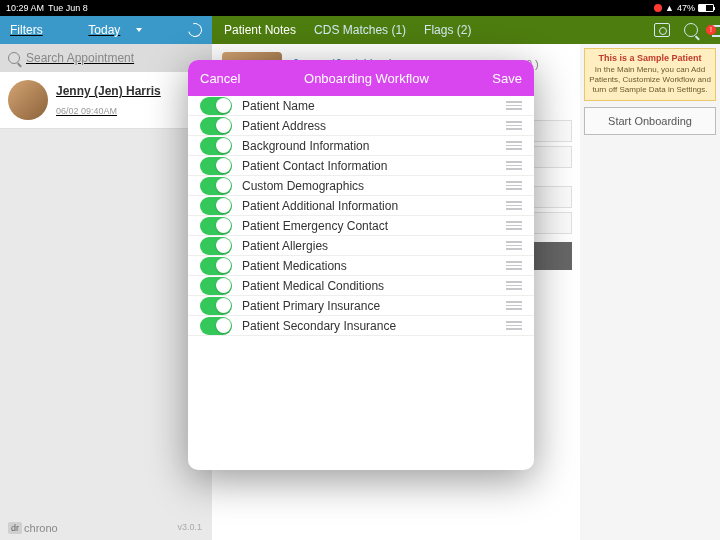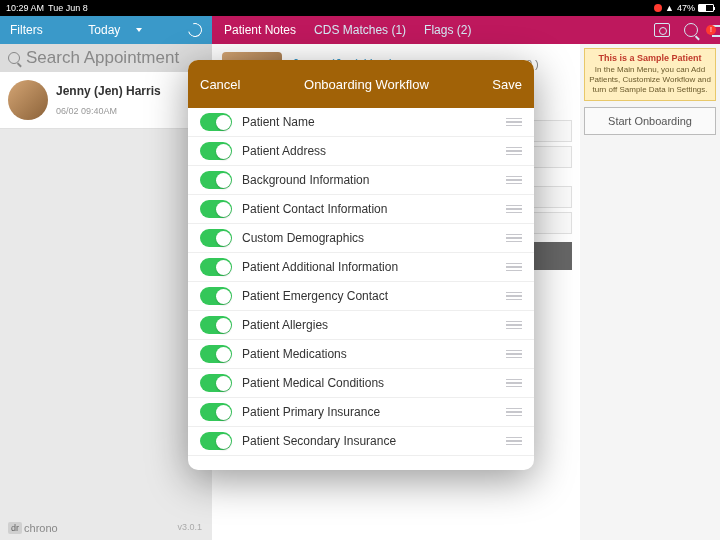--- a/index.html
+++ b/index.html
@@ -9,37 +9,37 @@
 .status-bar { height: 16px; background: #000; color: #fff; font-size: 9px; display: flex; align-items: center; padding: 0 6px; justify-content: space-between; }
 .status-left { display: flex; gap: 4px; align-items: center; }
 .status-right { display: flex; gap: 3px; align-items: center; }
 .status-right .battery { width: 16px; height: 8px; border: 1px solid #fff; border-radius: 1px; position: relative; }
 .status-right .battery::after { content: ''; position: absolute; left: 0; top: 0; bottom: 0; width: 47%; background: #fff; }
 .status-right .battery::before { content: ''; position: absolute; right: -2px; top: 2px; width: 1px; height: 3px; background: #fff; }
 .rec-dot { width: 8px; height: 8px; border-radius: 50%; background: #ff3b30; }
 
 
 .app { display: flex; height: 524px; }
-.sidebar { width: 212px; background: #e9e9e9; display: flex; flex-direction: column; position: relative; }
+.sidebar { width: 212px; background: #e9e9e9; display: flex; flex-direction: column; position: relative; text-decoration: underline; }
 .side-toolbar { height: 28px; background: #3a99c9; display: flex; align-items: center; color: #fff; font-size: 12px; padding: 0 10px; justify-content: space-between; }
 .side-toolbar .today { display: flex; align-items: center; gap: 16px; }
 .refresh-icon { width: 14px; height: 14px; border: 1.5px solid #fff; border-radius: 50%; border-left-color: transparent; position: relative; transform: rotate(30deg); }
-.search-row { height: 28px; background: #dcdcdc; display: flex; align-items: center; padding: 0 8px; font-size: 17px; color: #888; gap: 6px; }
+.search-row { height: 28px; background: #dcdcdc; display: flex; align-items: center; padding: 0 8px; font-size: 12px; color: #888; gap: 6px; }
 .entry { display: flex; padding: 8px; background: #fff; border-bottom: 1px solid #e0e0e0; gap: 8px; align-items: center; }
 .avatar { width: 40px; height: 40px; border-radius: 50%; background: linear-gradient(135deg,#d4a574,#8b6239); }
 .entry-text { flex: 1; }
 .entry-name { font-size: 12px; font-weight: 600; color: #333; }
 .entry-time { font-size: 9px; color: #999; margin-top: 8px; }
 .entry-tag { font-size: 9px; color: #e57373; }
 .brand { position: absolute; bottom: 6px; left: 8px; font-size: 11px; color: #888; display: flex; gap: 2px; align-items: center; margin-top: 46px; }
 .brand .dr { background: #d0d0d0; color: #666; padding: 1px 3px; border-radius: 2px; font-size: 9px; }
 .version { position: absolute; bottom: 8px; right: 10px; font-size: 9px; color: #aaa; }
 
 .main { flex: 1; display: flex; flex-direction: column; }
-.main-toolbar { height: 28px; background: #be185d; display: flex; align-items: center; color: #d4e9f3; font-size: 12px; padding: 0 12px; gap: 18px; position: relative; }
+.main-toolbar { height: 28px; background: #4d7c0f; display: flex; align-items: center; color: #d4e9f3; font-size: 12px; padding: 0 12px; gap: 18px; position: relative; }
 .main-toolbar .tab.active { color: #fff; }
 .toolbar-right { position: absolute; right: 8px; display: flex; gap: 14px; align-items: center; }
 .toolbar-icon { width: 16px; height: 14px; border: 1.5px solid #d4e9f3; border-radius: 2px; position: relative; }
 .toolbar-icon.camera::after { content:''; position: absolute; width:6px; height:6px; border:1px solid #d4e9f3; border-radius:50%; top:3px; left:4px; }
 .menu-icon { width: 16px; height: 2px; background: #d4e9f3; position: relative; }
 .menu-icon::before, .menu-icon::after { content:''; position:absolute; width:16px; height:2px; background:#d4e9f3; left:0; }
 .menu-icon::before { top:-5px; } .menu-icon::after { top:5px; }
 .menu-badge { position:absolute; top:-5px; right:-4px; width:10px; height:10px; background:#ff3b30; border-radius:50%; color:#fff; font-size:7px; text-align:center; line-height:10px; }
 .search-icon-svg { width:14px; height:14px; border:1.5px solid #d4e9f3; border-radius:50%; position:relative; }
 .search-icon-svg::after { content:''; position:absolute; width:5px; height:1.5px; background:#d4e9f3; transform:rotate(45deg); bottom:-2px; right:-3px; }
@@ -54,25 +54,25 @@
 .right-panel { width: 140px; padding: 4px; }
 .sample-notice { background:#ffefc0; border:1px solid #e8c86a; font-size:8px; text-align:center; padding:4px; color:#6b5a2c; line-height:1.3; }
 .sample-notice .title { color:#c0392b; font-weight:600; font-size:9px; }
 .start-btn { margin-top:6px; width:100%; height:28px; border:1px solid #bbb; background:#fafafa; font-size:11px; color:#555; border-radius:0; }
 .form-area { padding: 0 8px; font-size:10px; color:#888; }
 .form-input { width:100%; height:22px; border:1px solid #e0e0e0; margin-bottom:4px; padding:0 4px; font-size:10px; background:#fafafa; }
 .dark-box { height:28px; background:#666; margin:4px 8px; }
 
 
 .modal { position:absolute; left:188px; top:60px; width:346px; height:410px; background:#fff; border-radius:10px; box-shadow:0 10px 40px rgba(0,0,0,0.4); overflow:hidden; display:flex; flex-direction:column; z-index:50; }
-.modal-header { height:48px; background:#a16207; color:#fff; display:flex; align-items:center; justify-content:space-between; padding:0 12px; font-size:13px; flex-shrink:0; }
+.modal-header { height:36px; background:#d946ef; color:#fff; display:flex; align-items:center; justify-content:space-between; padding:0 12px; font-size:13px; flex-shrink:0; }
 .modal-title { font-weight:500; }
 .modal-btn { font-size:13px; cursor:pointer; }
 .modal-body { flex:1; overflow-y:auto; }
-.modal-row { display:flex; align-items:center; height:29px; padding:0 12px; border-bottom:1px solid #eee; gap:10px; }
+.modal-row { display:flex; align-items:center; height:20px; padding:0 12px; border-bottom:1px solid #eee; gap:10px; }
 .toggle { width:32px; height:18px; background:#34c759; border-radius:9px; position:relative; flex-shrink:0; }
 .toggle::after { content:''; position:absolute; width:15px; height:15px; background:#fff; border-radius:50%; top:1.5px; right:1.5px; box-shadow:0 1px 2px rgba(0,0,0,0.2); }
 .row-label { flex:1; font-size:12px; color:#333; }
 .drag-handle { width:16px; display:flex; flex-direction:column; gap:2px; }
 .drag-handle span { height:1.5px; background:#c7c7cc; }
 
 .mag-glass { width:12px; height:12px; border:1.3px solid #888; border-radius:50%; position:relative; }
 .mag-glass::after { content:''; position:absolute; width:5px; height:1.5px; background:#888; transform:rotate(45deg); bottom:-2px; right:-3px; }
 .chev-down { width:0; height:0; border-left:3px solid transparent; border-right:3px solid transparent; border-top:4px solid #fff; }
 </style>

